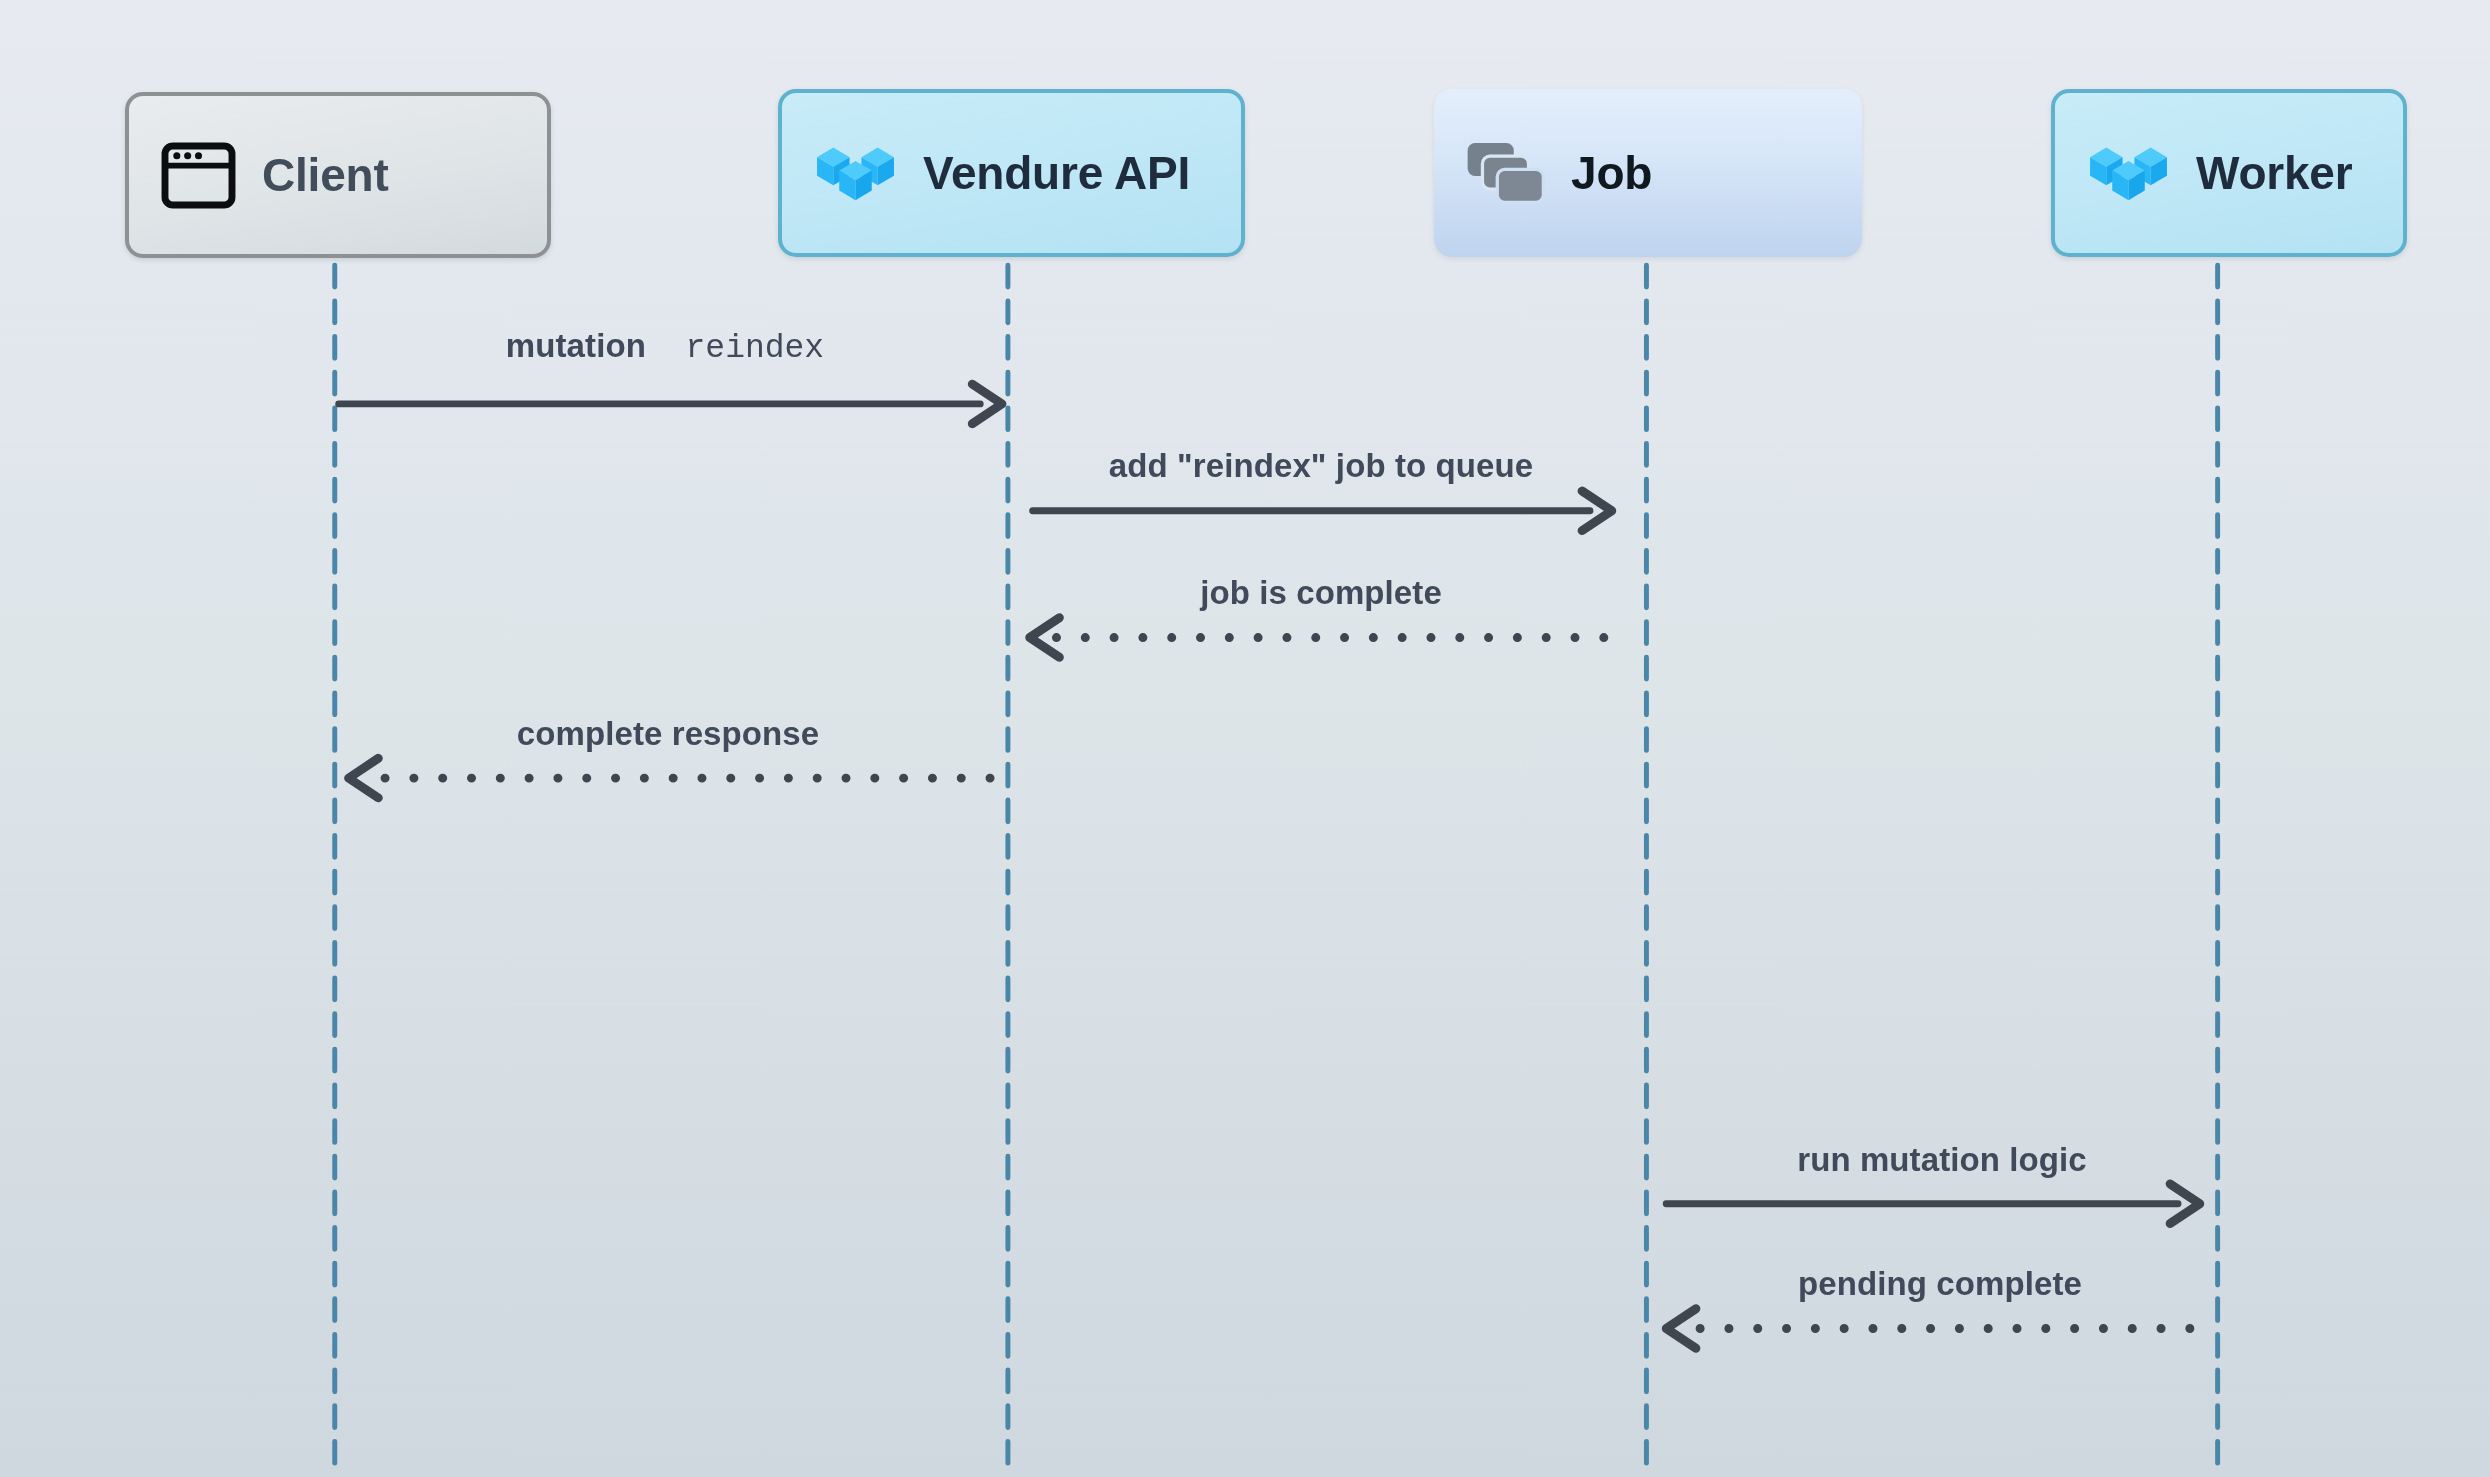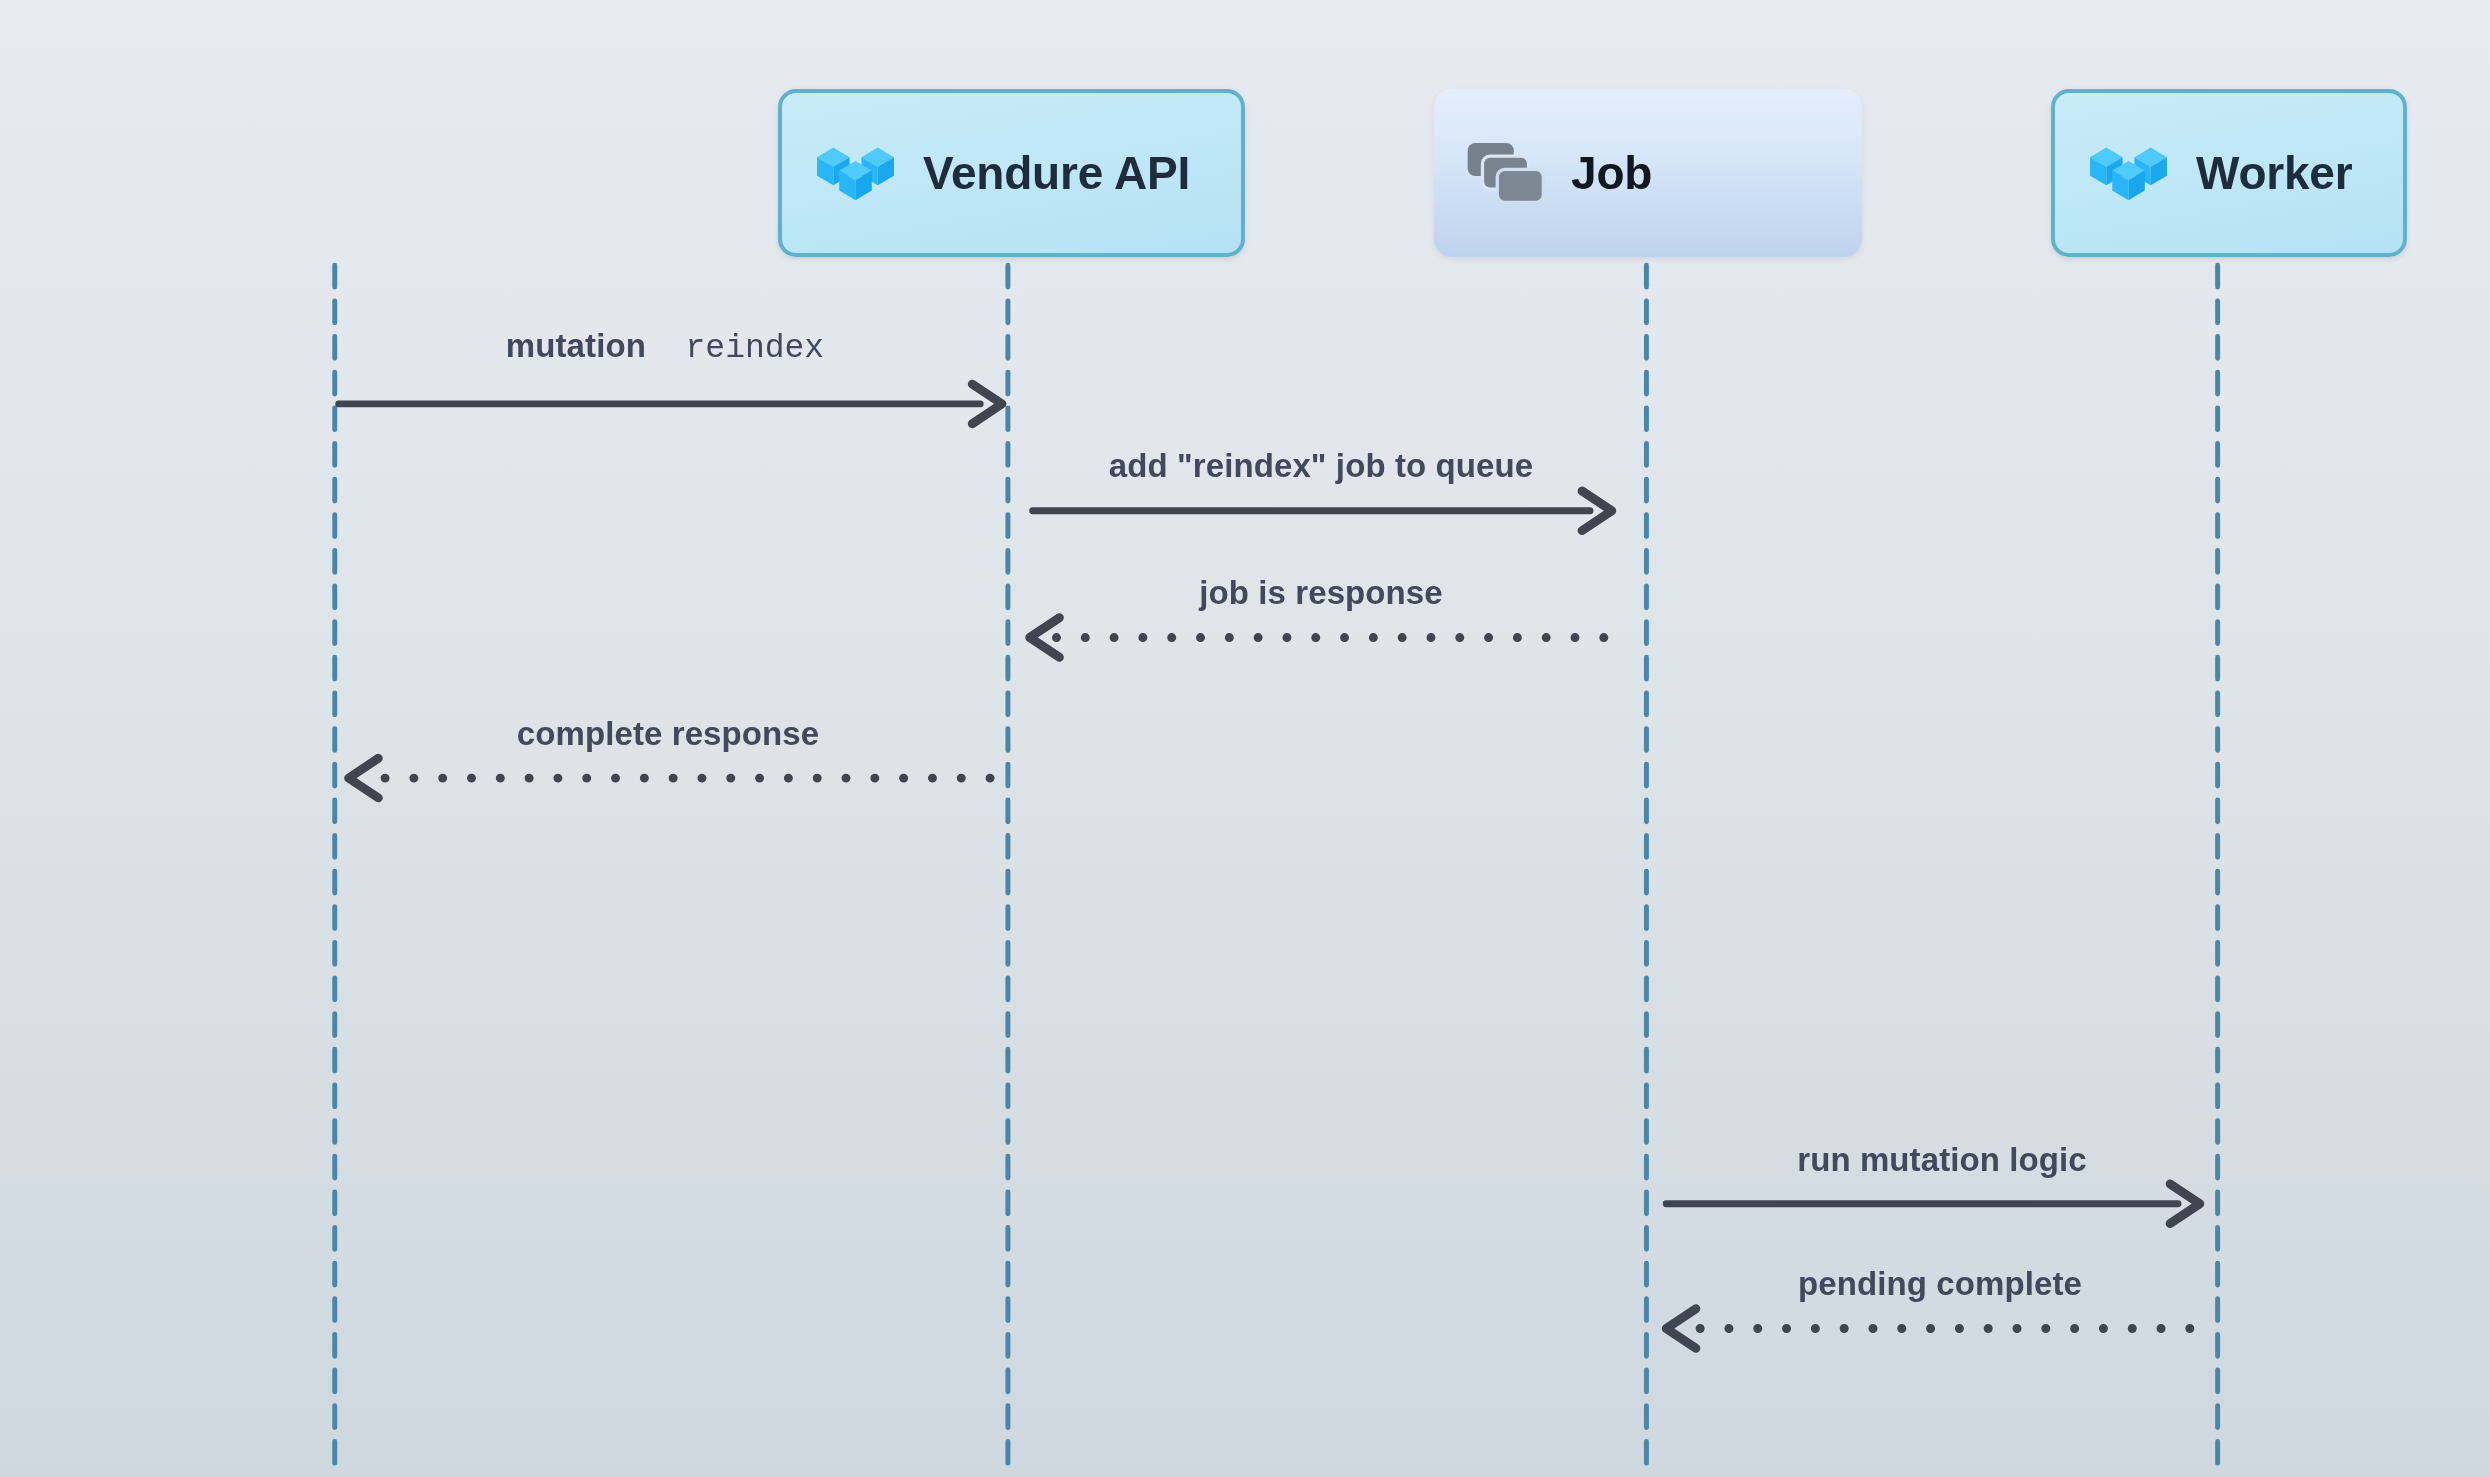--- a/index.html
+++ b/index.html
@@ -119,20 +119,34 @@
           <line x1="1683" y1="1216" x2="2200" y2="1216" stroke="#3f4650" stroke-width="7" stroke-linecap="round"></line>
           <polyline points="2192,1196 2222,1216 2192,1236" fill="none" stroke="#3f4650" stroke-width="9" stroke-linecap="round" stroke-linejoin="round"></polyline>
         </g>
         <g>
           <line x1="2212" y1="1342" x2="1709" y2="1342" stroke="#3f4650" stroke-width="9" stroke-linecap="round" stroke-dasharray="0.1 29"></line>
           <polyline points="1713,1322 1683,1342 1713,1362" fill="none" stroke="#3f4650" stroke-width="9" stroke-linecap="round" stroke-linejoin="round"></polyline>
         </g>
       </g>
   </svg>
 
+  <div class="participant p-client" style="left:125px; top:92px; width:426px; height:166px;">
+    <div class="pbox-inner">
+      <span class="icon-wrap">
+        <svg width="75" height="67" viewBox="0 0 76 68" xmlns="http://www.w3.org/2000/svg">
+          <rect x="4" y="4" width="68" height="60" rx="8" ry="8" fill="none" stroke="#0b0d0f" stroke-width="7"></rect>
+          <line x1="4" y1="24" x2="72" y2="24" stroke="#0b0d0f" stroke-width="6"></line>
+          <circle cx="16" cy="14" r="3.6" fill="#0b0d0f"></circle>
+          <circle cx="27" cy="14" r="3.6" fill="#0b0d0f"></circle>
+          <circle cx="38" cy="14" r="3.6" fill="#0b0d0f"></circle>
+        </svg>
+      </span>
+      <span class="plabel">Client</span>
+    </div>
+  </div>
 
   <div class="participant p-job" style="left:1434px; top:89px; width:428px; height:168px;">
     <div class="pbox-inner">
       <span class="icon-wrap">
         <svg width="79" height="71" viewBox="0 0 96 86" xmlns="http://www.w3.org/2000/svg">
           <rect x="2" y="6" width="56" height="40" rx="9" ry="9" fill="#76818e"></rect>
           <rect x="20" y="22" width="56" height="40" rx="9" ry="9" fill="#79848f" stroke="#dbe6f5" stroke-width="4"></rect>
           <rect x="38" y="38" width="56" height="40" rx="9" ry="9" fill="#7d8894" stroke="#cfdff2" stroke-width="4"></rect>
         </svg>
       </span>
@@ -189,20 +203,20 @@
           </g>
         </svg>
       </span>
       <span class="plabel">Worker</span>
     </div>
   </div>
 
   <div id="labels-layer">
       <div class="msg-label" style="left: 665px; top: 327px;"><span>mutation</span><span class="code">&nbsp;&nbsp;reindex</span></div>
       <div class="msg-label" style="left: 1321px; top: 447px;"><span>add "reindex" job to queue</span></div>
-      <div class="msg-label" style="left: 1321px; top: 574px;"><span>job is response</span></div>
+      <div class="msg-label" style="left: 1321px; top: 574px;"><span>job is complete</span></div>
       <div class="msg-label" style="left: 668px; top: 715px;"><span>complete response</span></div>
       <div class="msg-label" style="left: 1942px; top: 1141px;"><span>run mutation logic</span></div>
       <div class="msg-label" style="left: 1940px; top: 1265px;"><span>pending complete</span></div>
     </div>
 
 </div>
 
 
 </body></html>

